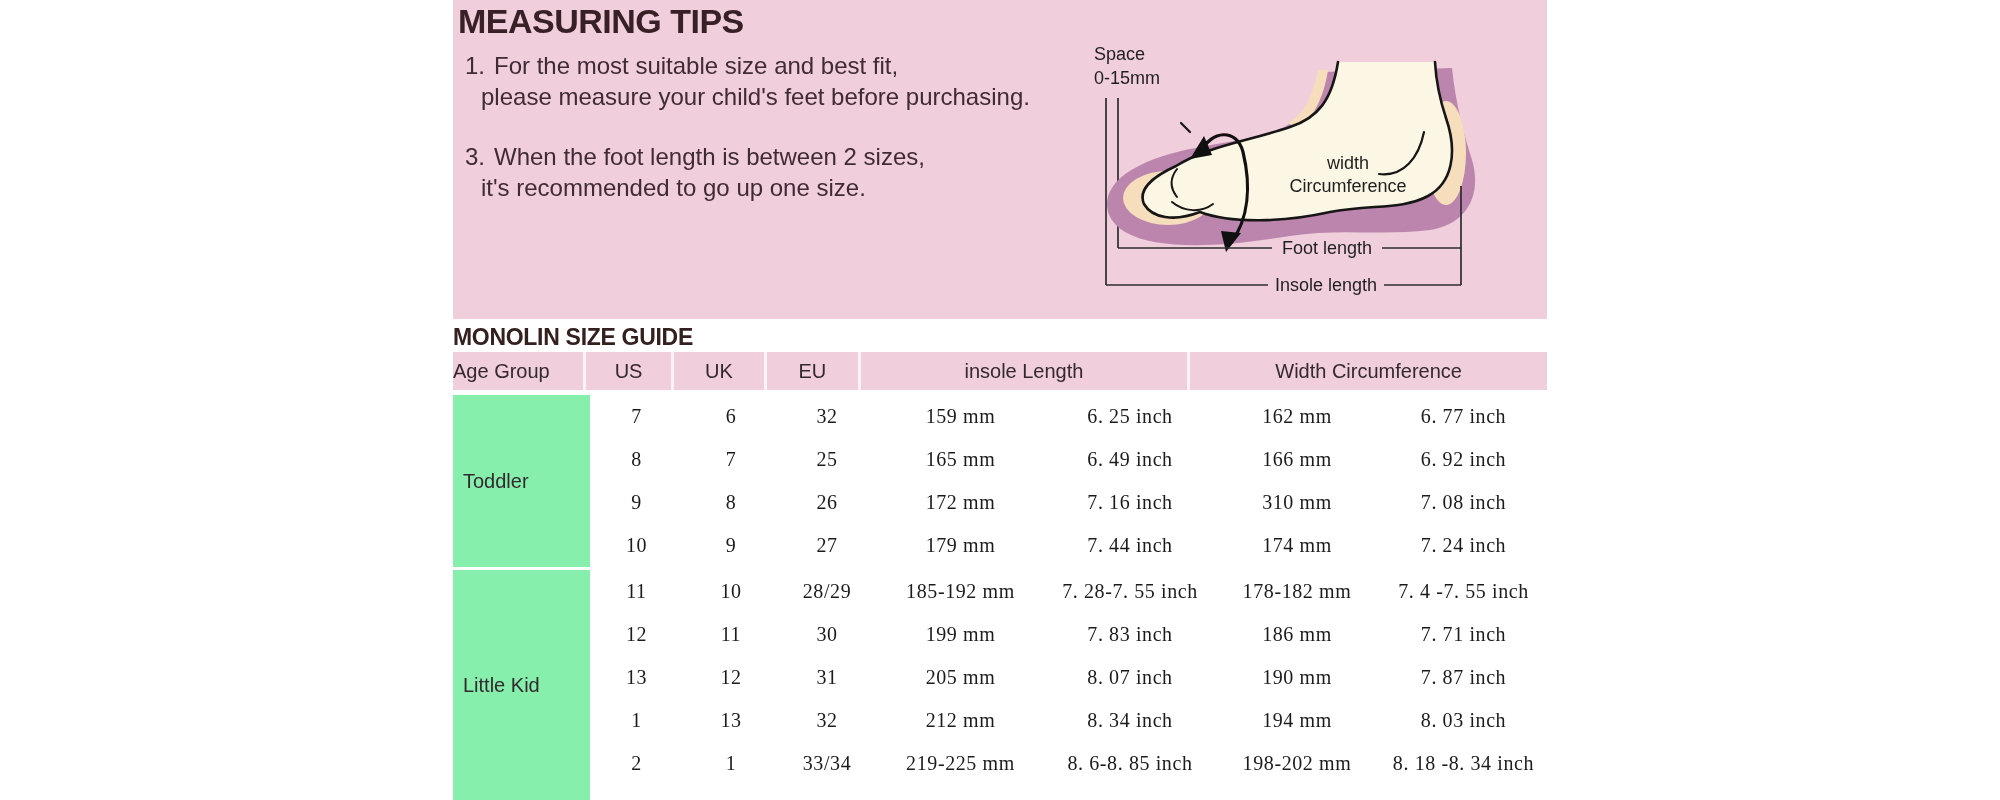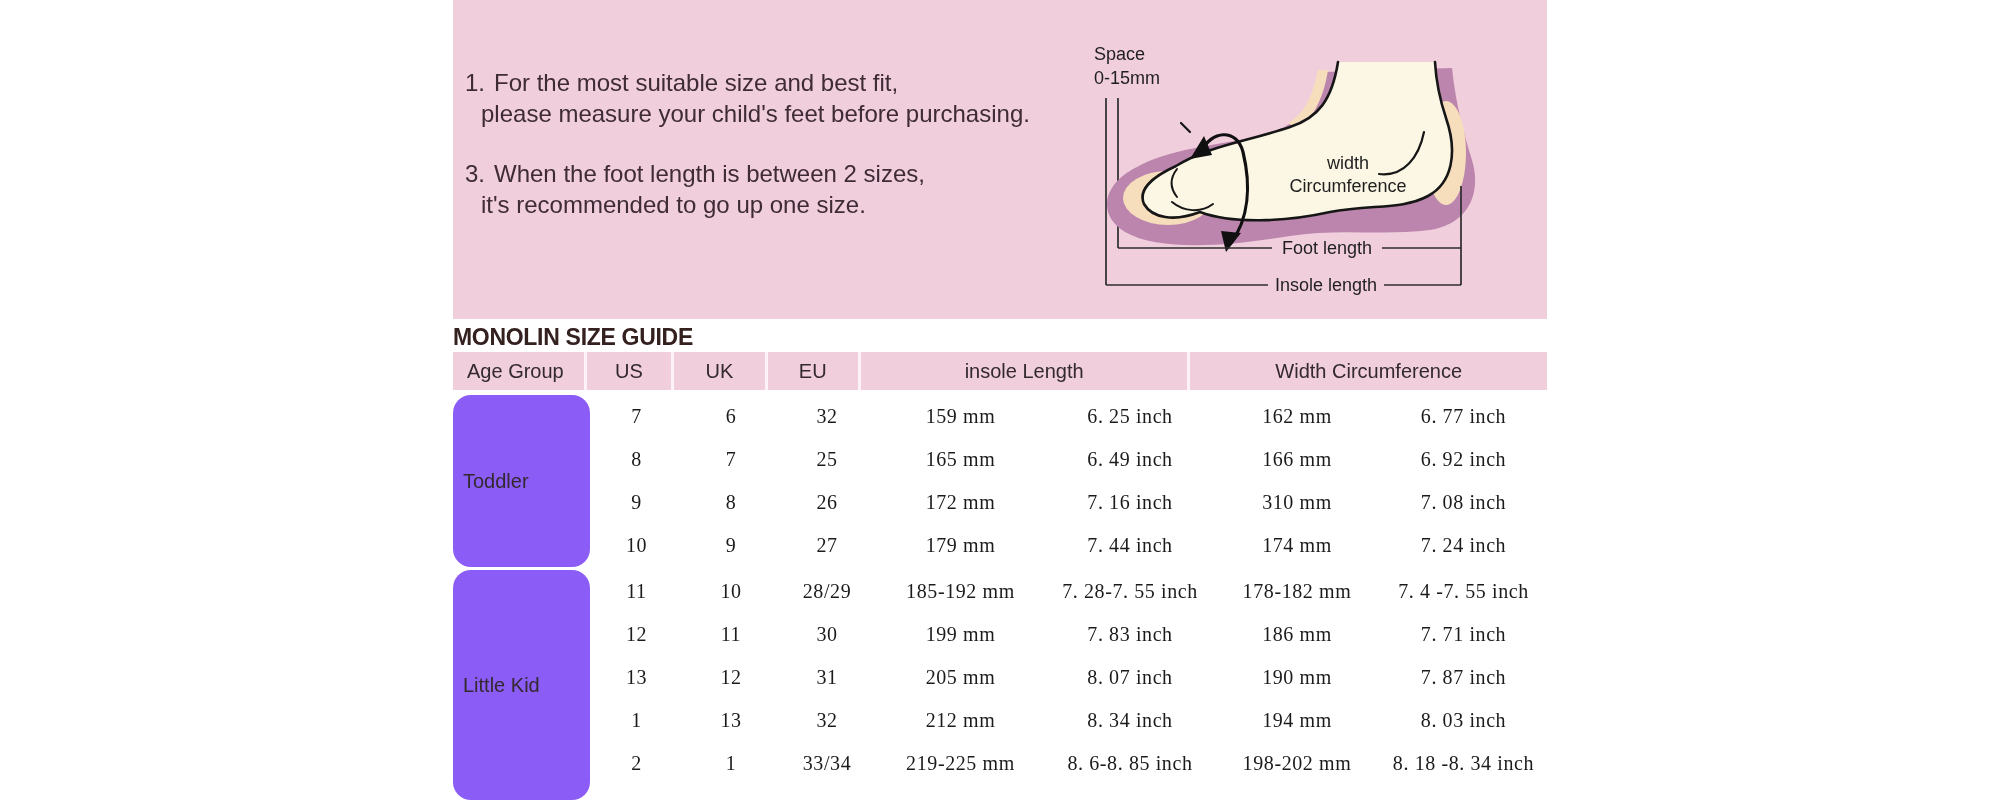--- a/index.html
+++ b/index.html
@@ -3,63 +3,64 @@
 <meta charset="utf-8">
 <style>
   html,body{margin:0;padding:0;background:#ffffff;}
   .page{position:relative;width:2000px;height:800px;background:#ffffff;overflow:hidden;
         font-family:"Liberation Sans",sans-serif;}
 
   
   .tips-panel{position:absolute;left:453px;top:0;width:1094px;height:319px;background:#f0cedc;}
   .tips-title{position:absolute;left:5px;top:2px;margin:0;font-size:34px;font-weight:800;
               letter-spacing:-0.5px;color:#372127;}
-  .tips-list{position:absolute;left:12px;top:67px;margin:0;padding:0;list-style:none;
+  .tips-list{position:absolute;left:12px;top:50px;margin:0;padding:0;list-style:none;
              font-size:24px;line-height:31px;color:#3e2b35;}
   .tip{margin-bottom:29px;}
   .tip-num{display:inline-block;margin-right:9px;}
   .tip-l2{display:block;margin-left:16px;}
 
   
   .diagram{position:absolute;left:627px;top:28px;width:470px;height:276px;}
   .diagram text{font-family:"Liberation Sans",sans-serif;fill:#1f1f1f;font-size:18px;}
 
   
   .sg-title{position:absolute;left:453px;top:321px;margin:0;font-size:23px;line-height:32px;
             font-weight:800;letter-spacing:-0.3px;color:#33201f;}
 
   
   .size-table{position:absolute;left:453px;top:352px;width:1094px;}
   .thead{display:flex;height:38px;}
   .th{background:#f0cedc;display:flex;align-items:center;justify-content:center;
       font-size:20px;color:#33292f;box-sizing:border-box;border-right:3px solid #fbf3f7;}
   .th:last-child{border-right:none;}
-  .th.age{justify-content:flex-start;padding-left:14px;}
+  .th.age{justify-content:flex-start;padding-left:0;}
   .w-age{width:137px}.w-us{width:90px}.w-uk{width:96px}.w-eu{width:96px}
   .w-insole{width:339px}.w-width{width:367px}
 
   .tbody{margin-top:5px;}
   .group{display:flex;}
   .group-toddler{height:172px;margin-bottom:3px;}
   .group-littlekid{height:230px;}
-  .age-cell{width:137px;background:#8b5cf6;display:flex;align-items:center;
-            padding-left:10px;box-sizing:border-box;font-size:20px;color:#33292f;border-radius:18px;}
+  .age-cell{width:137px;background:#86efac;display:flex;align-items:center;
+            padding-left:10px;box-sizing:border-box;font-size:20px;color:#33292f;}
   .rows{flex:1;}
   .row{display:flex;height:43px;align-items:center;
        font-family:"Liberation Serif",serif;font-size:20px;letter-spacing:0.6px;color:#1b1b1b;}
   .cell{text-align:center;}
   .c-us{width:93px}.c-uk{width:96px}.c-eu{width:96px}
   .c-mm1{width:171px}.c-in1{width:168px}.c-mm2{width:166px}.c-in2{width:167px}
 </style>
 </head>
 <body>
 
 <div class="page">
 
   <section class="tips-panel">
+    <h1 class="tips-title">MEASURING TIPS</h1>
 
     <ol class="tips-list">
       <li class="tip">
         <div class="tip-l1"><span class="tip-num">1.</span><span>For the most suitable size and best fit,</span></div>
         <span class="tip-l2">please measure your child's feet before purchasing.</span>
       </li>
       <li class="tip">
         <div class="tip-l1"><span class="tip-num">3.</span><span>When the foot length is between 2 sizes,</span></div>
         <span class="tip-l2">it's recommended to go up one size.</span>
       </li>

